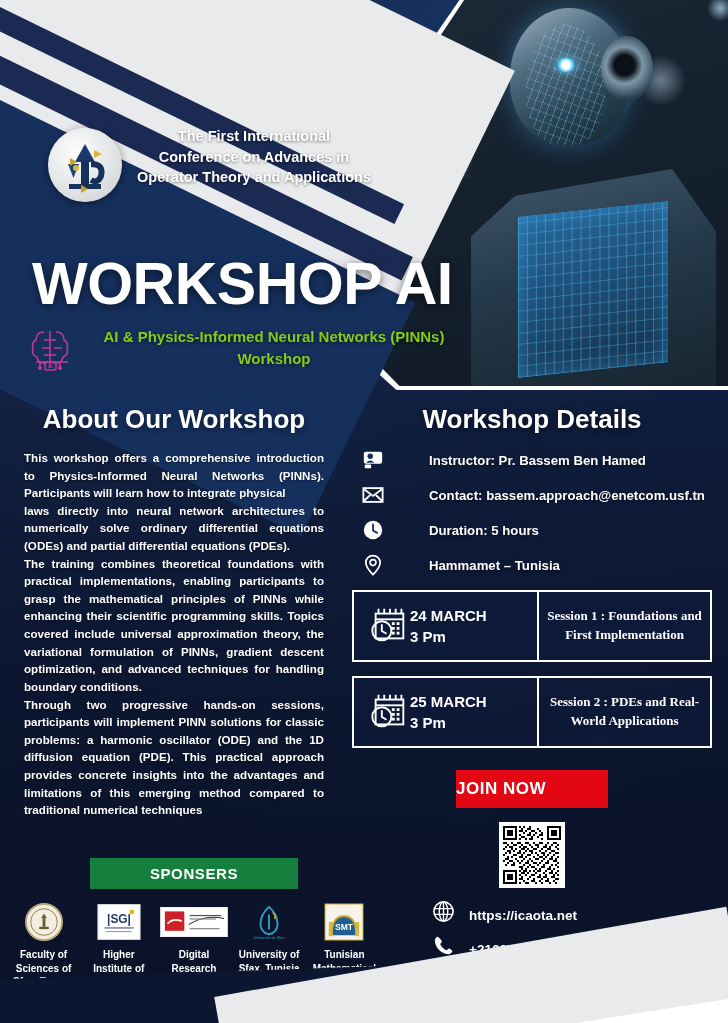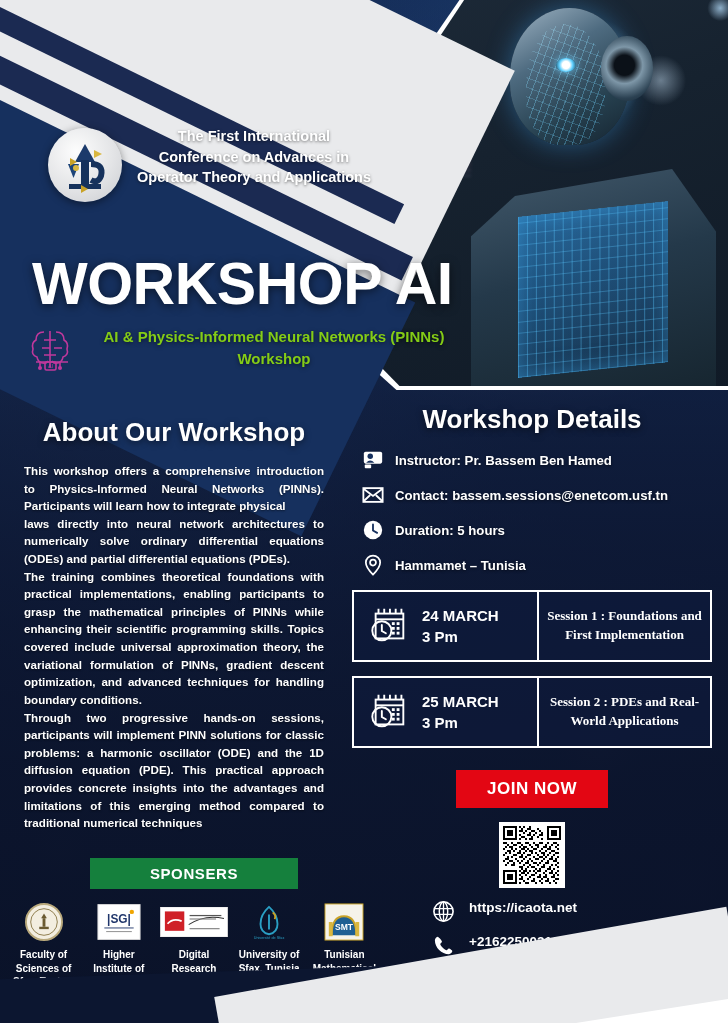--- a/index.html
+++ b/index.html
@@ -173,64 +173,65 @@
     display:flex; align-items:center; gap:10px;
   }
   .brain-icon{ width:52px; height:52px; flex:none; }
   .subtitle{
     color:#84cc16; font-weight:bold; font-size:15px; line-height:1.45;
     text-align:center; width:372px;
     text-shadow:0 1px 4px rgba(0,0,0,.55);
   }
 
   
-  .col-left{ position:absolute; left:24px; top:417px; width:300px; }
+  .col-left{ position:absolute; left:24px; top:404px; width:300px; }
   .col-right{ position:absolute; left:352px; top:404px; width:360px; }
 
   .sec-h{
     color:#ffffff; font-weight:bold; font-size:26px; text-align:center;
     margin-bottom:14px; text-shadow:0 2px 6px rgba(0,0,0,.5);
   }
   .about-body{
     color:#ffffff; font-size:11.6px; font-weight:bold; line-height:1.52;
     text-align:justify; text-shadow:0 1px 2px rgba(0,0,0,.5);
   }
   .about-body p{ margin-bottom:0; }
 
   .detail-row{
     display:flex; align-items:center; gap:11px; margin-bottom:13px; padding-left:10px;
   }
   .detail-ic{ width:22px; height:22px; flex:none; }
   .detail-tx{
     color:#ffffff; font-weight:bold; font-size:13.2px;
     text-shadow:0 1px 3px rgba(0,0,0,.55);
+    margin-left:34px;
   }
 
   .session{
     display:flex; border:2px solid #ffffff; margin-top:14px;
     background:rgba(14,28,62,.55);
   }
   .sess-left{
-    display:flex; align-items:center; gap:12px; padding:13px 10px 13px 14px;
+    display:flex; align-items:center; padding:13px 10px 13px 14px;
     width:52%; border-right:2px solid #ffffff;
   }
   .cal-icon{ width:42px; height:42px; flex:none; }
   .sess-date{
     color:#ffffff; font-weight:bold; font-size:15px; line-height:1.4;
   }
   .sess-right{
     flex:1; display:flex; align-items:center; justify-content:center;
     padding:10px 8px; color:#ffffff; font-weight:bold; font-size:13px;
     line-height:1.45; text-align:center;font-family:Liberation Serif, serif;
   }
 
   .join-btn{
     display:block; margin:22px auto 0; width:152px; padding:9px 0;
     background:#e30613; color:#ffffff; font-weight:bold; font-size:17px;
-    text-align:center; letter-spacing:.5px; border:none; cursor:pointer;
+    text-align:left; letter-spacing:.5px; border:none; cursor:pointer;
   }
 
   .qr{
     margin:14px auto 0; width:66px; height:66px; background:#ffffff; padding:4px;
   }
   .qr svg{ display:block; }
 
   
   .sponsors{ position:absolute; left:0; top:858px; width:388px; }
   .sp-banner{
@@ -239,21 +240,21 @@
   }
   .sp-row{ display:flex; justify-content:space-around; margin-top:13px; padding:0 6px; }
   .sp-item{ width:72px; text-align:center; }
   .sp-logo{ height:40px; display:flex; align-items:center; justify-content:center; }
   .sp-cap{
     color:#ffffff; font-size:10px; font-weight:bold; line-height:1.35; margin-top:6px;
   }
 
   
   .contacts{ position:absolute; left:432px; top:900px; }
-  .c-row{ display:flex; align-items:flex-start; gap:14px; margin-bottom:11px; }
+  .c-row{ display:flex; align-items:flex-end; gap:14px; margin-bottom:11px; }
   .c-ic{ width:23px; height:23px; flex:none; }
   .c-tx{ color:#ffffff; font-weight:bold; font-size:13.5px; }
   .c-tx.underline{ text-decoration:underline; }
 </style>
 </head>
 <body>
 
 <div class="poster">
 
   <div class="bg-base"></div>
@@ -336,21 +337,21 @@
       </svg>
       <span class="detail-tx">Instructor: Pr. Bassem Ben Hamed</span>
     </div>
 
     <div class="detail-row">
       <svg class="detail-ic" viewBox="0 0 24 24">
         <rect x="1.5" y="4.5" width="21" height="15" fill="none" stroke="#ffffff" stroke-width="2"></rect>
         <path d="M2 5.5 L12 13 L22 5.5" fill="none" stroke="#ffffff" stroke-width="2"></path>
         <path d="M2 18.5 L9 12 M22 18.5 L15 12" fill="none" stroke="#ffffff" stroke-width="2"></path>
       </svg>
-      <span class="detail-tx">Contact: bassem.sessions@enetcom.usf.tn</span>
+      <span class="detail-tx">Contact: bassem.approach@enetcom.usf.tn</span>
     </div>
 
     <div class="detail-row">
       <svg class="detail-ic" viewBox="0 0 24 24">
         <circle cx="12" cy="12" r="10" fill="#ffffff"></circle>
         <path d="M12 6 v6.5 l4.5 2.6" fill="none" stroke="#16305e" stroke-width="2" stroke-linecap="round"></path>
       </svg>
       <span class="detail-tx">Duration: 5 hours</span>
     </div>
 

